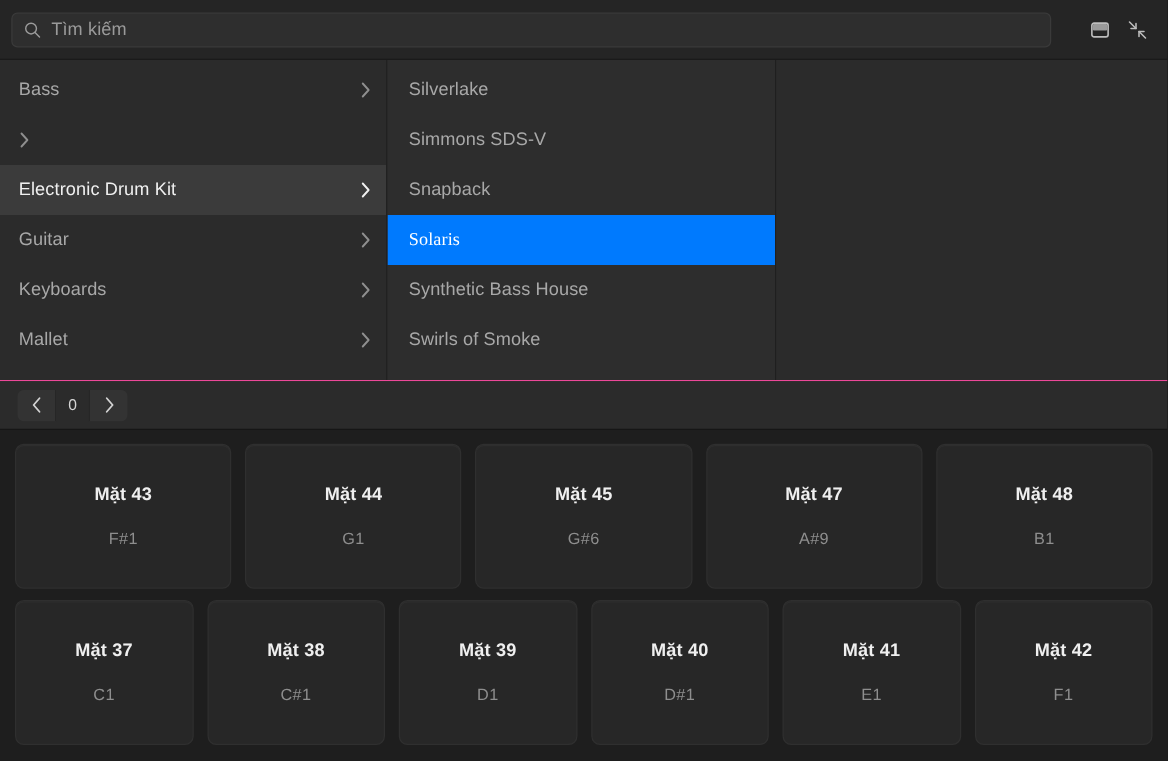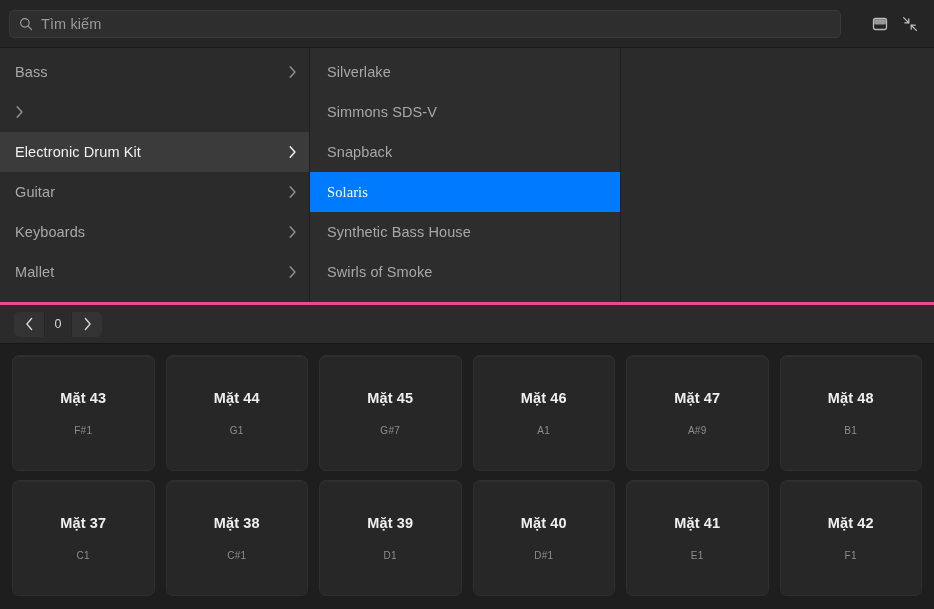--- a/index.html
+++ b/index.html
@@ -83,21 +83,21 @@
     cursor: default;
   }
 
   
   .browser {
     height: 257px;
     min-height: 257px;
     display: flex;
     background: #2b2b2b;
     overflow: hidden;
-    border-bottom: 3px solid #ec4899;
+    border-bottom: 1px solid #ec4899;
   }
 
   .col {
     height: 100%;
     overflow: hidden;
     position: relative;
     background: #2b2b2b;
   }
   .col-1 { width: 310px; flex: 0 0 310px; border-right: 1px solid #1f1f1f; }
   .col-2 { width: 311px; flex: 0 0 311px; border-right: 1px solid #1f1f1f; background: #2d2d2d; }
@@ -215,21 +215,21 @@
   .pad-name {
     color: #efefef;
     font-size: 14.5px;
     font-weight: bold;
     letter-spacing: 0.15px;
     white-space: nowrap;
   }
 
   .pad-note {
     color: #8e8e8e;
-    font-size: 10px;
+    font-size: 13px;
     letter-spacing: 0.3px;
     white-space: nowrap;
   }
 </style>
 </head>
 <body>
 
 <div id="app">
 
   <div class="toolbar">
@@ -369,25 +369,21 @@
         <div class="pad">
           <div class="pad-name">Mặt 43</div>
           <div class="pad-note">F#1</div>
         </div>
         <div class="pad">
           <div class="pad-name">Mặt 44</div>
           <div class="pad-note">G1</div>
         </div>
         <div class="pad">
           <div class="pad-name">Mặt 45</div>
-          <div class="pad-note">G#7</div>
-        </div>
-        <div class="pad">
-          <div class="pad-name">Mặt 46</div>
-          <div class="pad-note">A1</div>
+          <div class="pad-note">G#6</div>
         </div>
         <div class="pad">
           <div class="pad-name">Mặt 47</div>
           <div class="pad-note">A#9</div>
         </div>
         <div class="pad">
           <div class="pad-name">Mặt 48</div>
           <div class="pad-note">B1</div>
         </div>
       </div>

